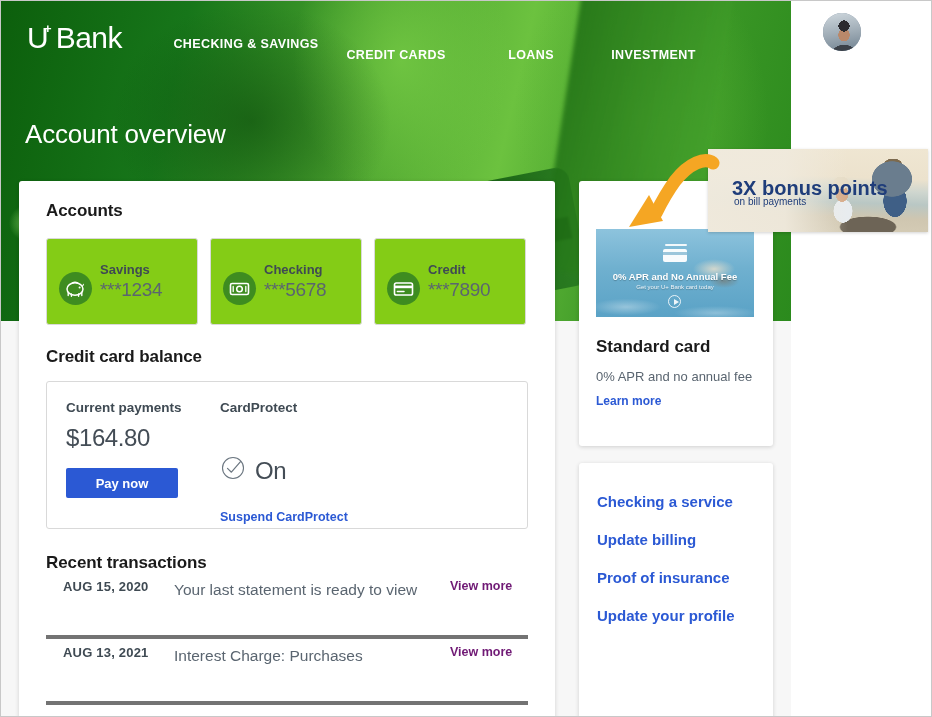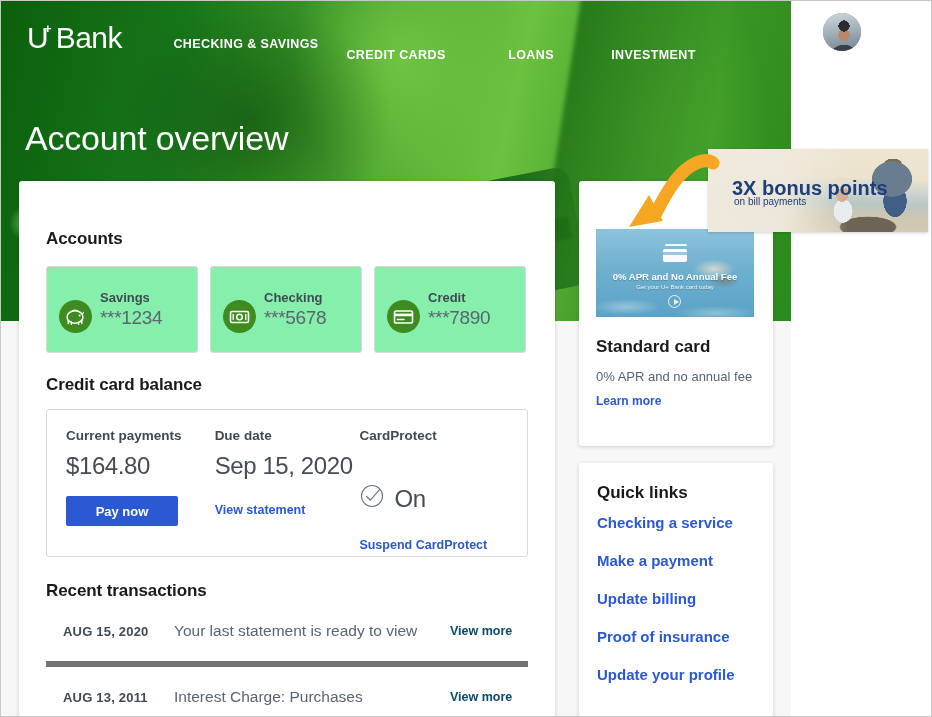--- a/index.html
+++ b/index.html
@@ -142,21 +142,21 @@
       radial-gradient(circle 9px at 21px 13px, #2b2b30 0 62%, rgba(0,0,0,0) 63%),
       radial-gradient(ellipse 8px 9px at 21px 22px, #b9886a 0 70%, rgba(0,0,0,0) 72%),
       radial-gradient(ellipse 16px 12px at 21px 41px, #3a4048 0 75%, rgba(0,0,0,0) 78%),
       linear-gradient(170deg, #cfd8de, #9daab4 55%, #6f8190);
   }
 
   .page-title {
     position: absolute;
     left: 24px; top: 118px;
     color: #ffffff;
-    font-size: 34px;
+    font-size: 26px;
     font-weight: 400;
     letter-spacing: -.2px;
     z-index: 6;
   }
 
   
   .page-bg {
     position: absolute;
     left: 0; top: 320px;
     width: 790px; height: 397px;
@@ -179,38 +179,37 @@
     border-radius: 3px;
     box-shadow: 0 1px 4px rgba(0,0,0,.16);
     padding: 20px 27px 0 27px;
     z-index: 5;
   }
   .sec-title {
     font-size: 17px;
     font-weight: 700;
     color: #1a1a1a;
     letter-spacing: -.1px;
-    margin-top: 28px;
   }
 
   .accounts-row {
     display: flex;
     gap: 12px;
     margin-top: 17px;
   }
   .account-box {
     width: 152px;
     height: 87px;
     border: 1px solid #d9d9d9;
     border-radius: 3px;
     display: flex;
     align-items: center;
     padding-left: 12px;
     cursor: pointer;
-    background: #86efac;
+    background: #84cc16;
   }
   .acct-icon {
     width: 33px; height: 33px;
     border-radius: 50%;
     background: #3e8c20;
     flex: 0 0 33px;
     position: relative;
     margin-top: 14px;
   }
   .acct-icon svg { position: absolute; left: 6px; top: 7px; }
@@ -277,22 +276,21 @@
     font-size: 12.5px;
     font-weight: 700;
     text-decoration: none;
     cursor: pointer;
   }
 
   .sec-title.rt { margin-top: 24px; }
 
   .tx-row {
     display: flex;
-    align-items: center;
-    border-bottom: 6px solid #737373;
+    border-bottom: 4px solid #737373;
     min-height: 66px;
     padding: 6px 0;
   }
   .tx-row:first-of-type { border-top: 1px solid #e4e4e4; margin-top: 18px; }
   .tx-date {
     width: 128px;
     padding-left: 17px;
     font-size: 13px;
     font-weight: 700;
     color: #3f4a53;
@@ -300,21 +298,21 @@
   }
   .tx-desc {
     flex: 1;
     font-size: 15.5px;
     color: #5a6570;
     line-height: 1.4;
     padding-right: 14px;
   }
   .tx-link {
     width: 78px;
-    color: #0c4a6e;
+    color: #701a75;
     font-size: 12.5px;
     font-weight: 700;
     text-decoration: none;
     cursor: pointer;
   }
 
   
   .side-card {
     position: absolute;
     left: 578px;
@@ -564,25 +562,20 @@
     </div>
 
     <div class="sec-title ccb">Credit card balance</div>
 
     <div class="balance-box">
       <div class="bal-col">
         <div class="bal-head">Current payments</div>
         <div class="bal-value">$164.80</div>
         <button class="pay-btn">Pay now</button>
       </div>
-      <div class="bal-col mid">
-        <div class="bal-head">Due date</div>
-        <div class="bal-value">Sep 15, 2020</div>
-        <a class="bal-link">View statement</a>
-      </div>
       <div class="bal-col">
         <div class="bal-head">CardProtect</div>
         <div class="bal-value with-icon">
           <span>
             <svg width="26" height="26" viewBox="0 0 26 26">
               <circle cx="13" cy="13" r="10.5" fill="none" stroke="#6b7680" stroke-width="1.1"></circle>
               <path d="M7.5 13.4 L11.4 17.2 L20.5 6.6" fill="none" stroke="#6b7680" stroke-width="1.2" stroke-linecap="round" stroke-linejoin="round"></path>
             </svg>
           </span>
           <span>On</span>
@@ -593,21 +586,21 @@
 
     <div class="sec-title rt">Recent transactions</div>
 
     <div class="tx-row">
       <div class="tx-date">AUG 15, 2020</div>
       <div class="tx-desc">Your last statement is ready to view</div>
       <a class="tx-link">View more</a>
     </div>
 
     <div class="tx-row">
-      <div class="tx-date">AUG 13, 2011</div>
+      <div class="tx-date">AUG 13, 2021</div>
       <div class="tx-desc">Interest Charge: Purchases</div>
       <a class="tx-link">View more</a>
     </div>
 
   </div>
 
   <div class="side-card promo">
     <div class="promo-img">
       <div class="promo-wave"></div>
       <svg class="promo-card-glyph" viewBox="0 0 32 22">
@@ -618,23 +611,21 @@
       <div class="promo-t1">0% APR and No Annual Fee</div>
       <div class="promo-t2">Get your U+ Bank card today</div>
       <div class="promo-play"></div>
     </div>
     <div class="promo-title">Standard card</div>
     <div class="promo-sub">0% APR and no annual fee</div>
     <a class="promo-learn">Learn more</a>
   </div>
 
   <div class="side-card links">
-    <div class="ql-title">Quick links</div>
     <a class="ql-link">Checking a service</a>
-    <a class="ql-link">Make a payment</a>
     <a class="ql-link">Update billing</a>
     <a class="ql-link">Proof of insurance</a>
     <a class="ql-link">Update your profile</a>
   </div>
 
   <div class="banner">
     <div class="banner-scene"></div>
     <div class="banner-fade"></div>
     <div class="banner-t1">3X bonus points</div>
     <div class="banner-t2">on bill payments</div>

